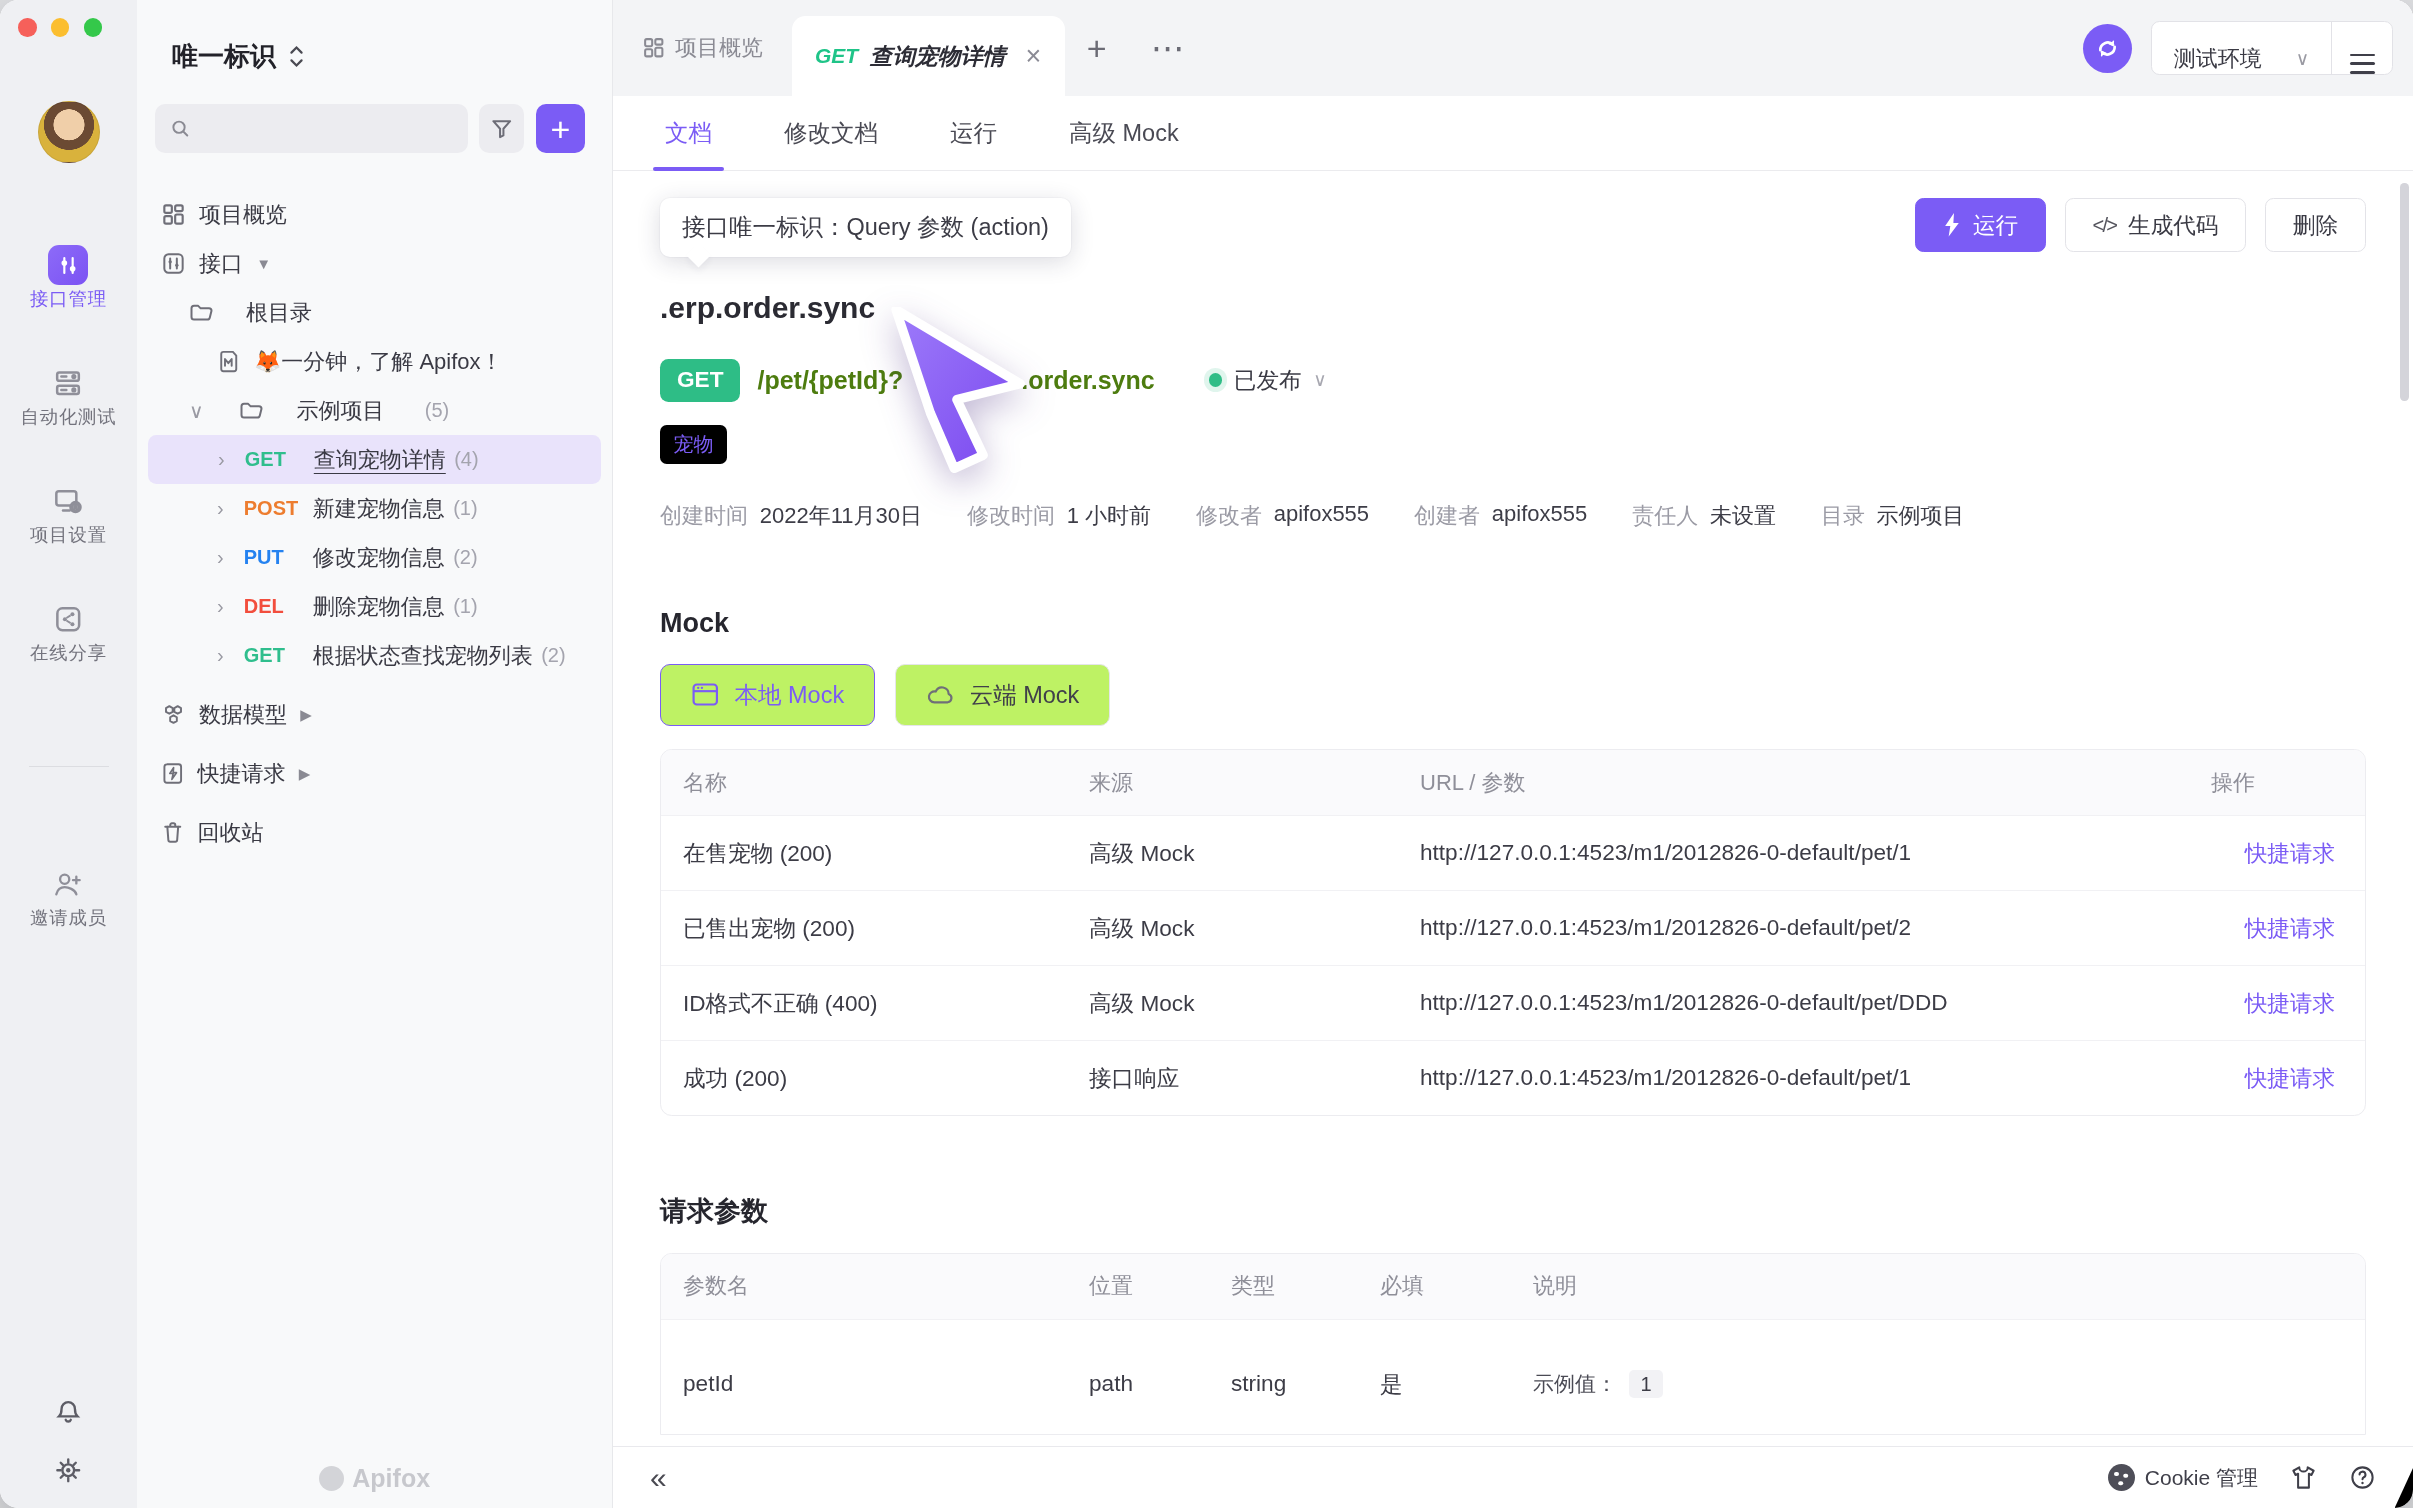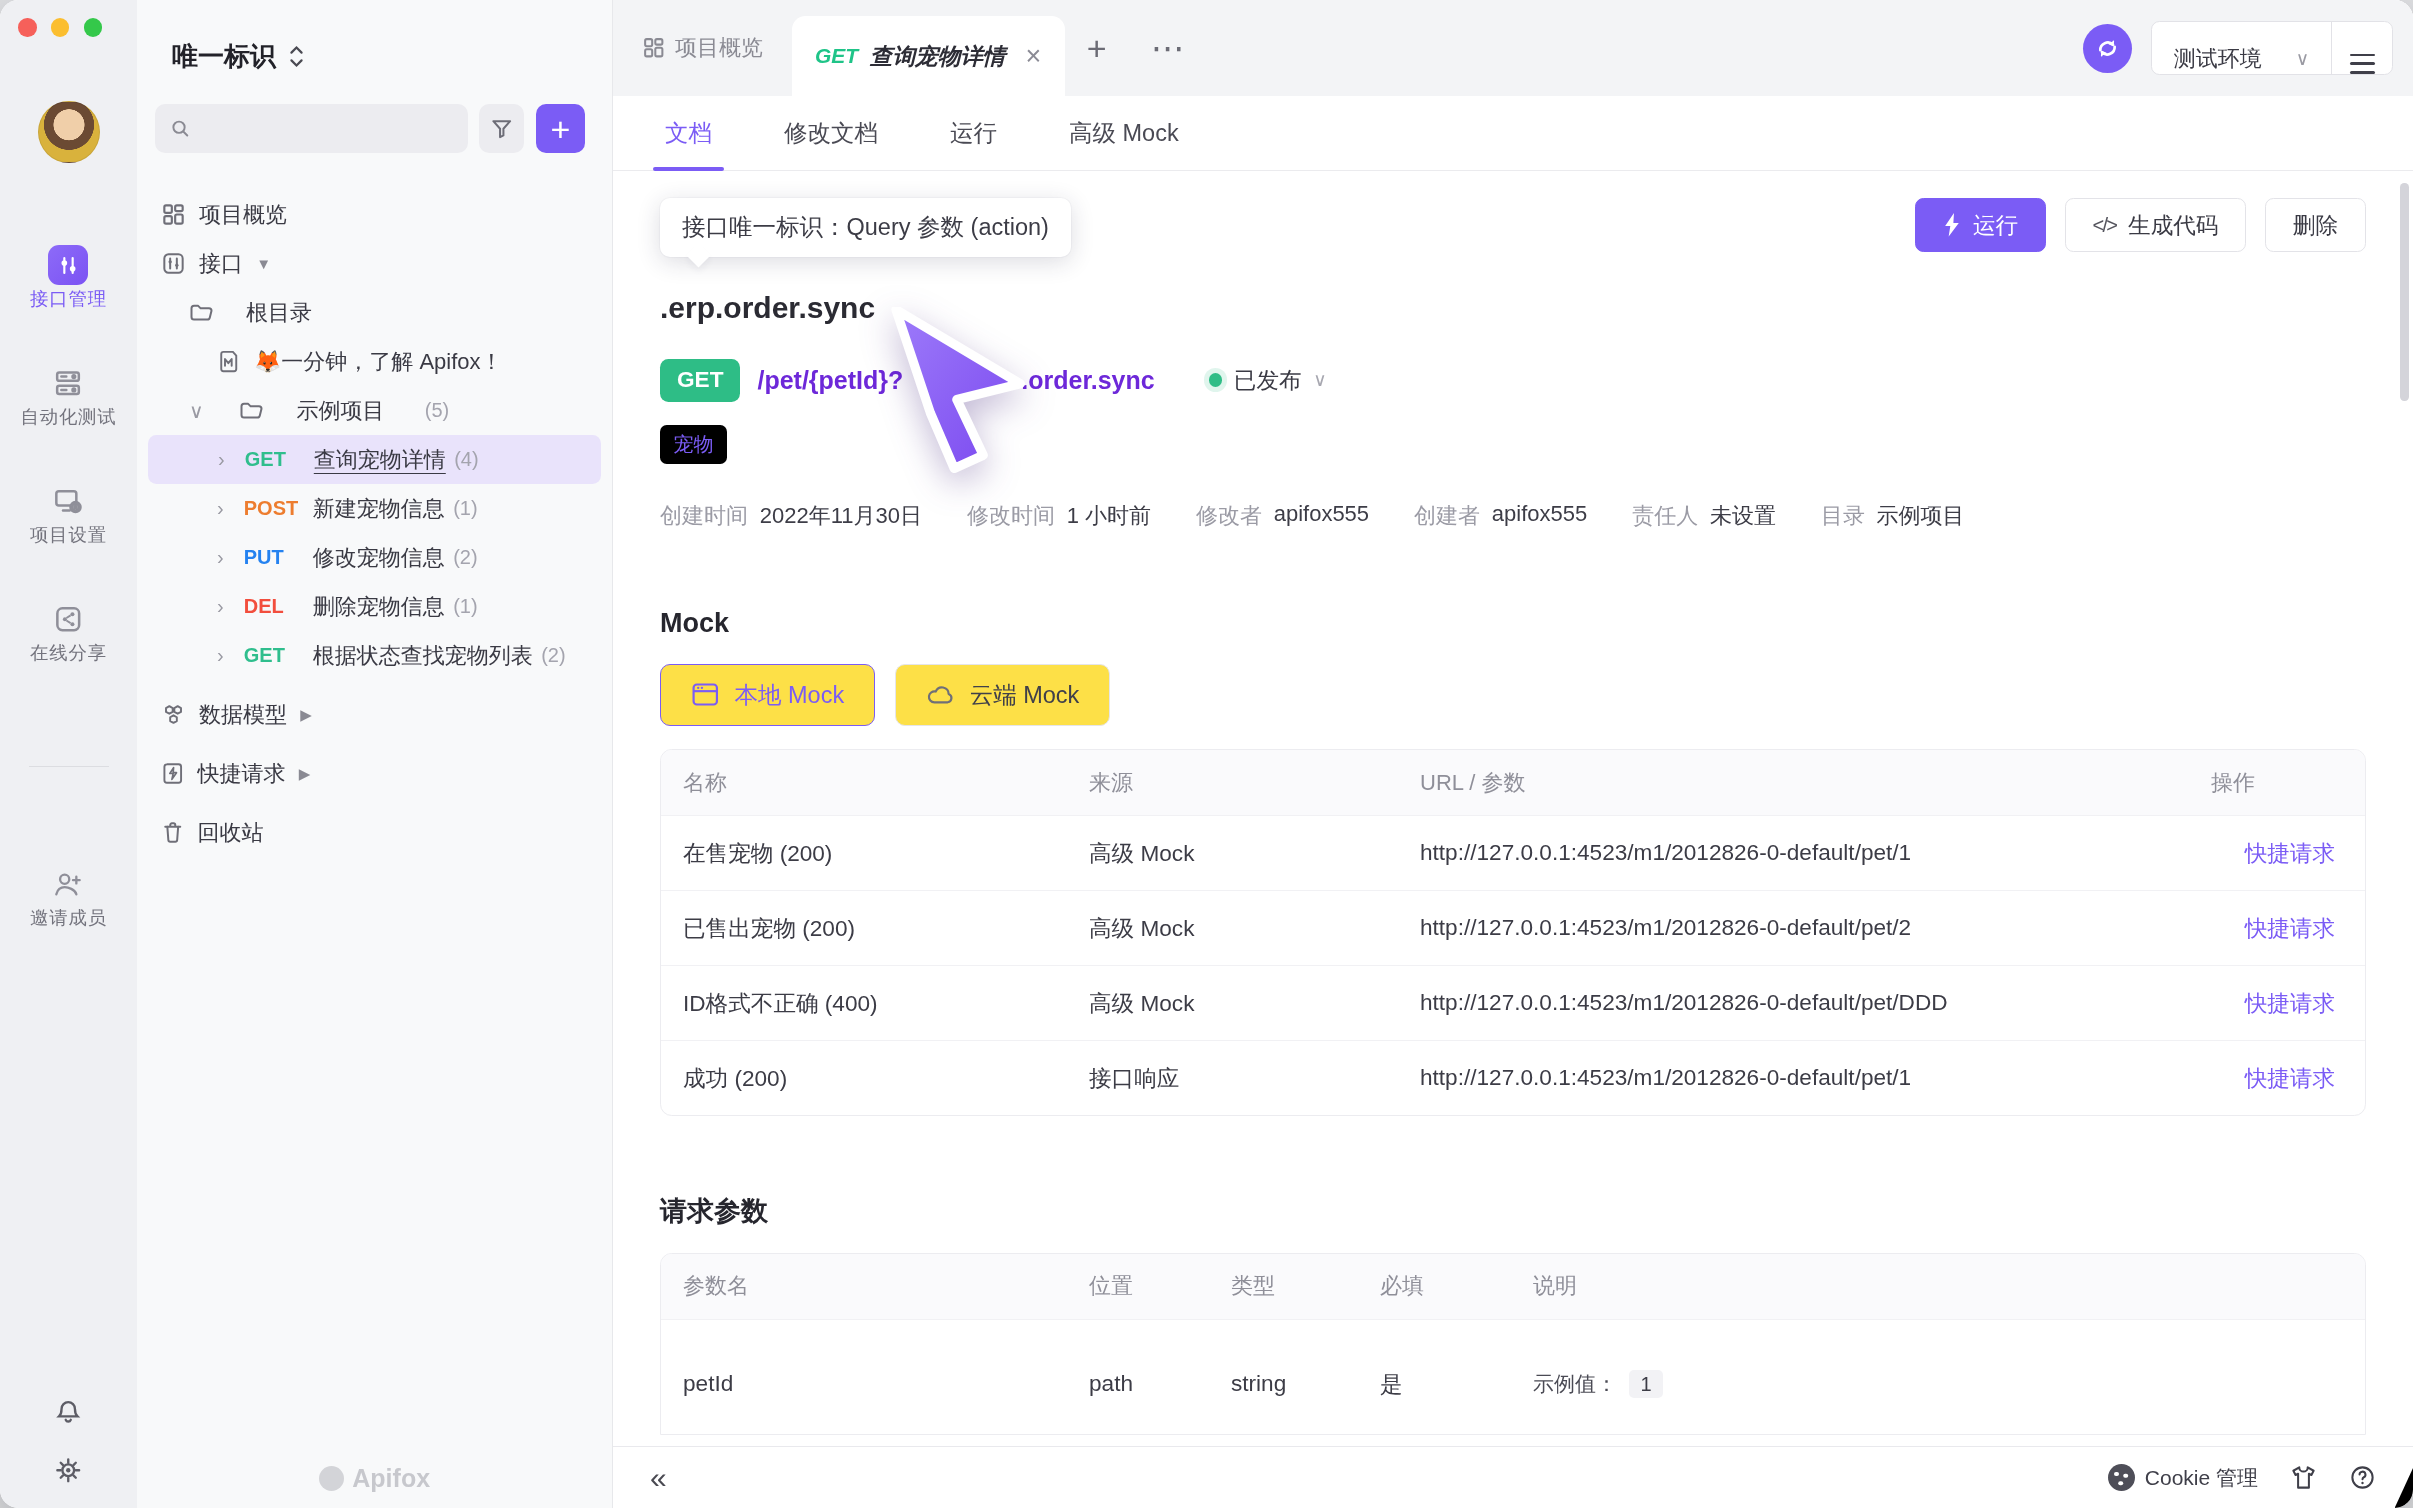--- a/index.html
+++ b/index.html
@@ -84,37 +84,37 @@
   .tooltip { position:relative; background:#fff; border-radius:10px; box-shadow:0 5px 23.5px rgba(40,40,70,.16),0 0 0 0.8px rgba(40,40,70,.03); padding:13.4px 22px; font-size:23.5px; color:#3c3c46; }
   .tooltip::after { content:""; position:absolute; left:30px; bottom:-7.5px; width:17px; height:17px; background:#fff; transform:rotate(45deg); box-shadow:3.4px 3.4px 6.7px rgba(40,40,70,.05); }
   .actions { display:flex; gap:18.4px; }
   .btn { height:54px; border-radius:8.4px; display:flex; align-items:center; gap:11.7px; padding:0 27px; font-size:22.6px; cursor:pointer; border:0.8px solid #e3e3e8; background:#fff; color:#3a3a44; }
   .btn.primary { background:#7b5cf5; border-color:#7b5cf5; color:#fff; }
   .btn .code-ic { font-size:20px; color:#55555e; letter-spacing:-1.7px; }
 
   .doc-title { margin-top:34px; font-size:30px; font-weight:600; color:#2b2b33; }
   .method-line { margin-top:34px; display:flex; align-items:center; position:relative; }
   .badge-get { background:#2ebd86; color:#fff; font-weight:bold; font-size:22.6px; border-radius:8.4px; padding:8.4px 17px; }
-  .path { margin-left:17px; font-size:25px; font-weight:600; color:#6d28d9; }
+  .path { margin-left:17px; font-size:25px; font-weight:600; color:#4d7c0f; }
   .path-gap { width:101px; }
   .status { margin-left:54px; display:flex; align-items:center; gap:11.7px; cursor:pointer; }
   .status-dot { width:13.4px; height:13.4px; border-radius:50%; background:#30bd87; box-shadow:0 0 0 5px rgba(48,189,135,.15); }
   .status-label { font-size:22.6px; color:#3a3a44; }
   .status-caret { color:#a7a7b0; font-size:18.4px; }
   .big-cursor { position:absolute; left:222px; top:-52px; width:147px; height:172px; z-index:5;
                 filter:drop-shadow(0 11.7px 17px rgba(60,30,120,.30)); pointer-events:none; }
   .tag-row { margin-top:23.5px; }
   .tag { display:inline-block; background:#000000; color:#7b5cf5; font-size:20px; padding:5.9px 13.4px; border-radius:6.7px; }
   .meta-row { margin-top:37px; display:flex; gap:45px; font-size:22px; white-space:nowrap; }
   .meta-item { display:flex; gap:11.7px; }
   .meta-label { color:#9b9ba5; } .meta-value { color:#3d3d47; }
 
   .sec-h { margin-top:77px; font-size:27px; font-weight:bold; color:#26262e; }
   .mock-toggle { margin-top:25px; display:flex; gap:20px; }
-  .toggle-btn { height:62px; border-radius:10px; display:flex; align-items:center; gap:15px; padding:0 30px; font-size:23.5px; cursor:pointer; background:#fde047; }
+  .toggle-btn { height:62px; border-radius:10px; display:flex; align-items:center; gap:15px; padding:0 30px; font-size:23.5px; cursor:pointer; background:#bef264; }
   .toggle-btn.sel { border:1.7px solid #7b5cf5; color:#7b5cf5; }
   .toggle-btn.idle { border:0.8px solid #e5e5e9; color:#40404a; }
 
   table.grid { margin-top:23.5px; width:100%; border:0.8px solid #ececf0; border-radius:11.7px; border-spacing:0; overflow:hidden; border-collapse:separate; }
   table.grid th { background:#fafafc; height:65px; text-align:left; font-weight:normal; color:#8f8f99; font-size:22px; padding:0 0 0 22px; }
   table.grid td { height:75px; border-top:0.8px solid #f1f1f4; font-size:22.6px; color:#3c3c46; padding:0 0 0 22px; }
   th.op, td.op { text-align:right; padding-right:30px !important; }
   td.op a { color:#7b5cf5; text-decoration:none; cursor:pointer; }
   .col-name{width:406px;} .col-src{width:331px;} .col-op{width:176px;}
 

